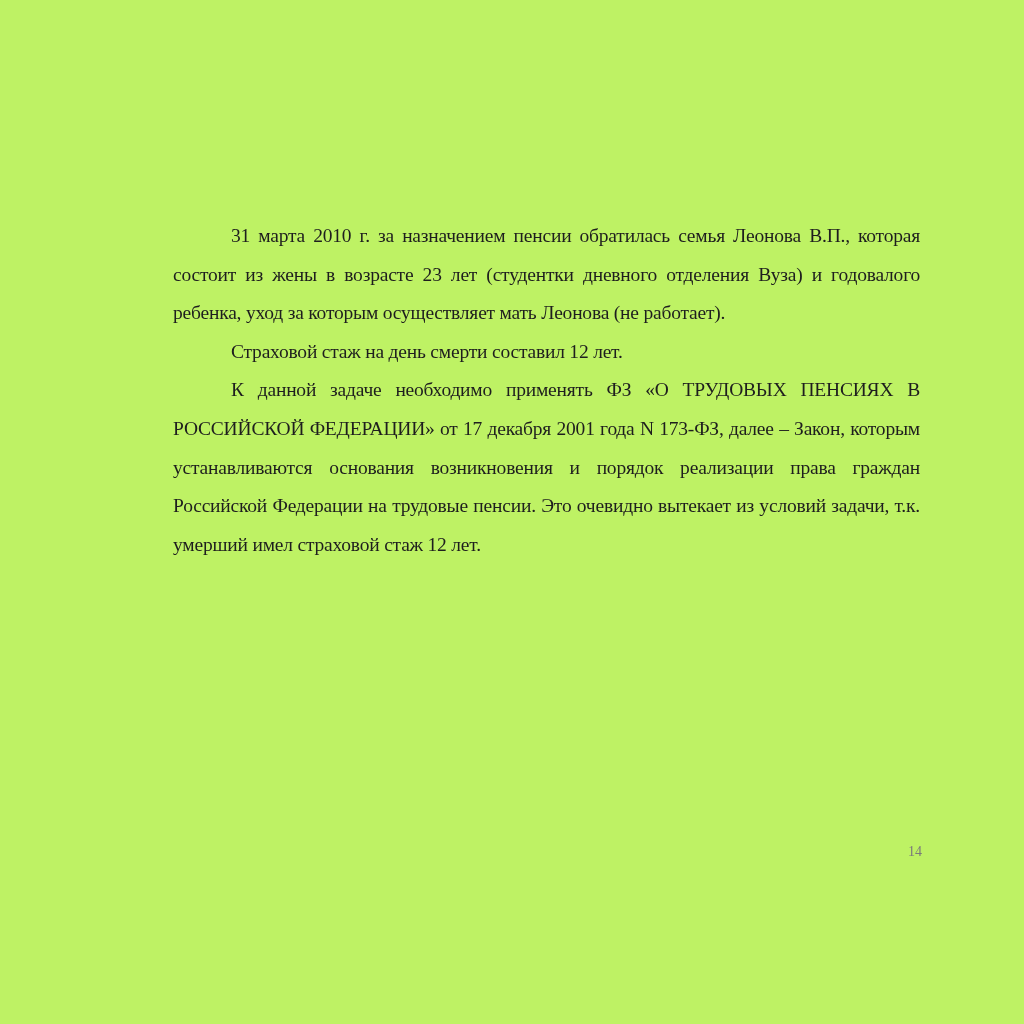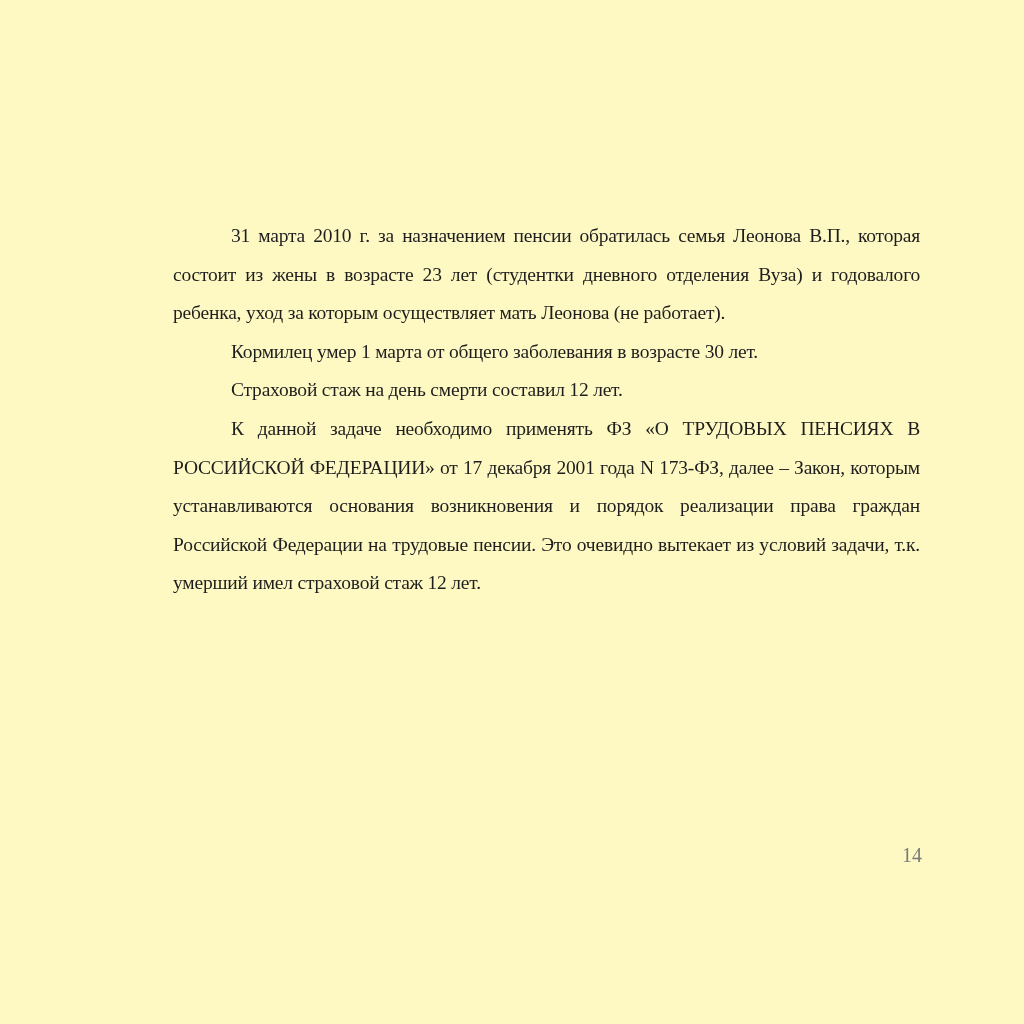--- a/index.html
+++ b/index.html
@@ -12,21 +12,21 @@
       height: 1024px;
       position: relative;
       overflow: hidden;
     }
     .page {
       position: absolute;
       left: 0;
       top: 0;
       width: 1024px;
       height: 1024px;
-      background: #fef9c3;
+      background: #bef264;
     }
     .text-body {
       position: absolute;
       left: 173px;
       top: 217px;
       width: 747px;
       font-family: "Liberation Serif", "DejaVu Serif", serif;
       font-size: 19.5px;
       line-height: 38.6px;
       color: #1e1e1e;
@@ -40,28 +40,27 @@
     .para.gap-before {
       margin-top: 2px;
     }
     .page-number {
       position: absolute;
       left: 900px;
       top: 844px;
       width: 22px;
       text-align: right;
       font-family: "Liberation Serif", "DejaVu Serif", serif;
-      font-size: 20px;
+      font-size: 14px;
       color: #7a7a7a;
     }
   </style>
 </head>
 <body>
 
 <div class="page">
   <div class="text-body">
     <p class="para">31 марта 2010 г. за назначением пенсии обратилась семья Леонова В.П., которая состоит из жены в возрасте 23 лет (студентки дневного отделения Вуза) и годовалого ребенка, уход за которым осуществляет мать Леонова (не работает).</p>
-    <p class="para">Кормилец умер 1 марта от общего заболевания в возрасте 30 лет.</p>
     <p class="para">Страховой стаж на день смерти составил 12 лет.</p>
     <p class="para">К данной задаче необходимо применять ФЗ «О ТРУДОВЫХ ПЕНСИЯХ В РОССИЙСКОЙ ФЕДЕРАЦИИ» от 17 декабря 2001 года N 173-ФЗ, далее – Закон, которым устанавливаются основания возникновения и порядок реализации права граждан Российской Федерации на трудовые пенсии. Это очевидно вытекает из условий задачи, т.к. умерший имел страховой стаж 12 лет.</p>
   </div>
   <div class="page-number">14</div>
 </div>
 
 </body></html>

